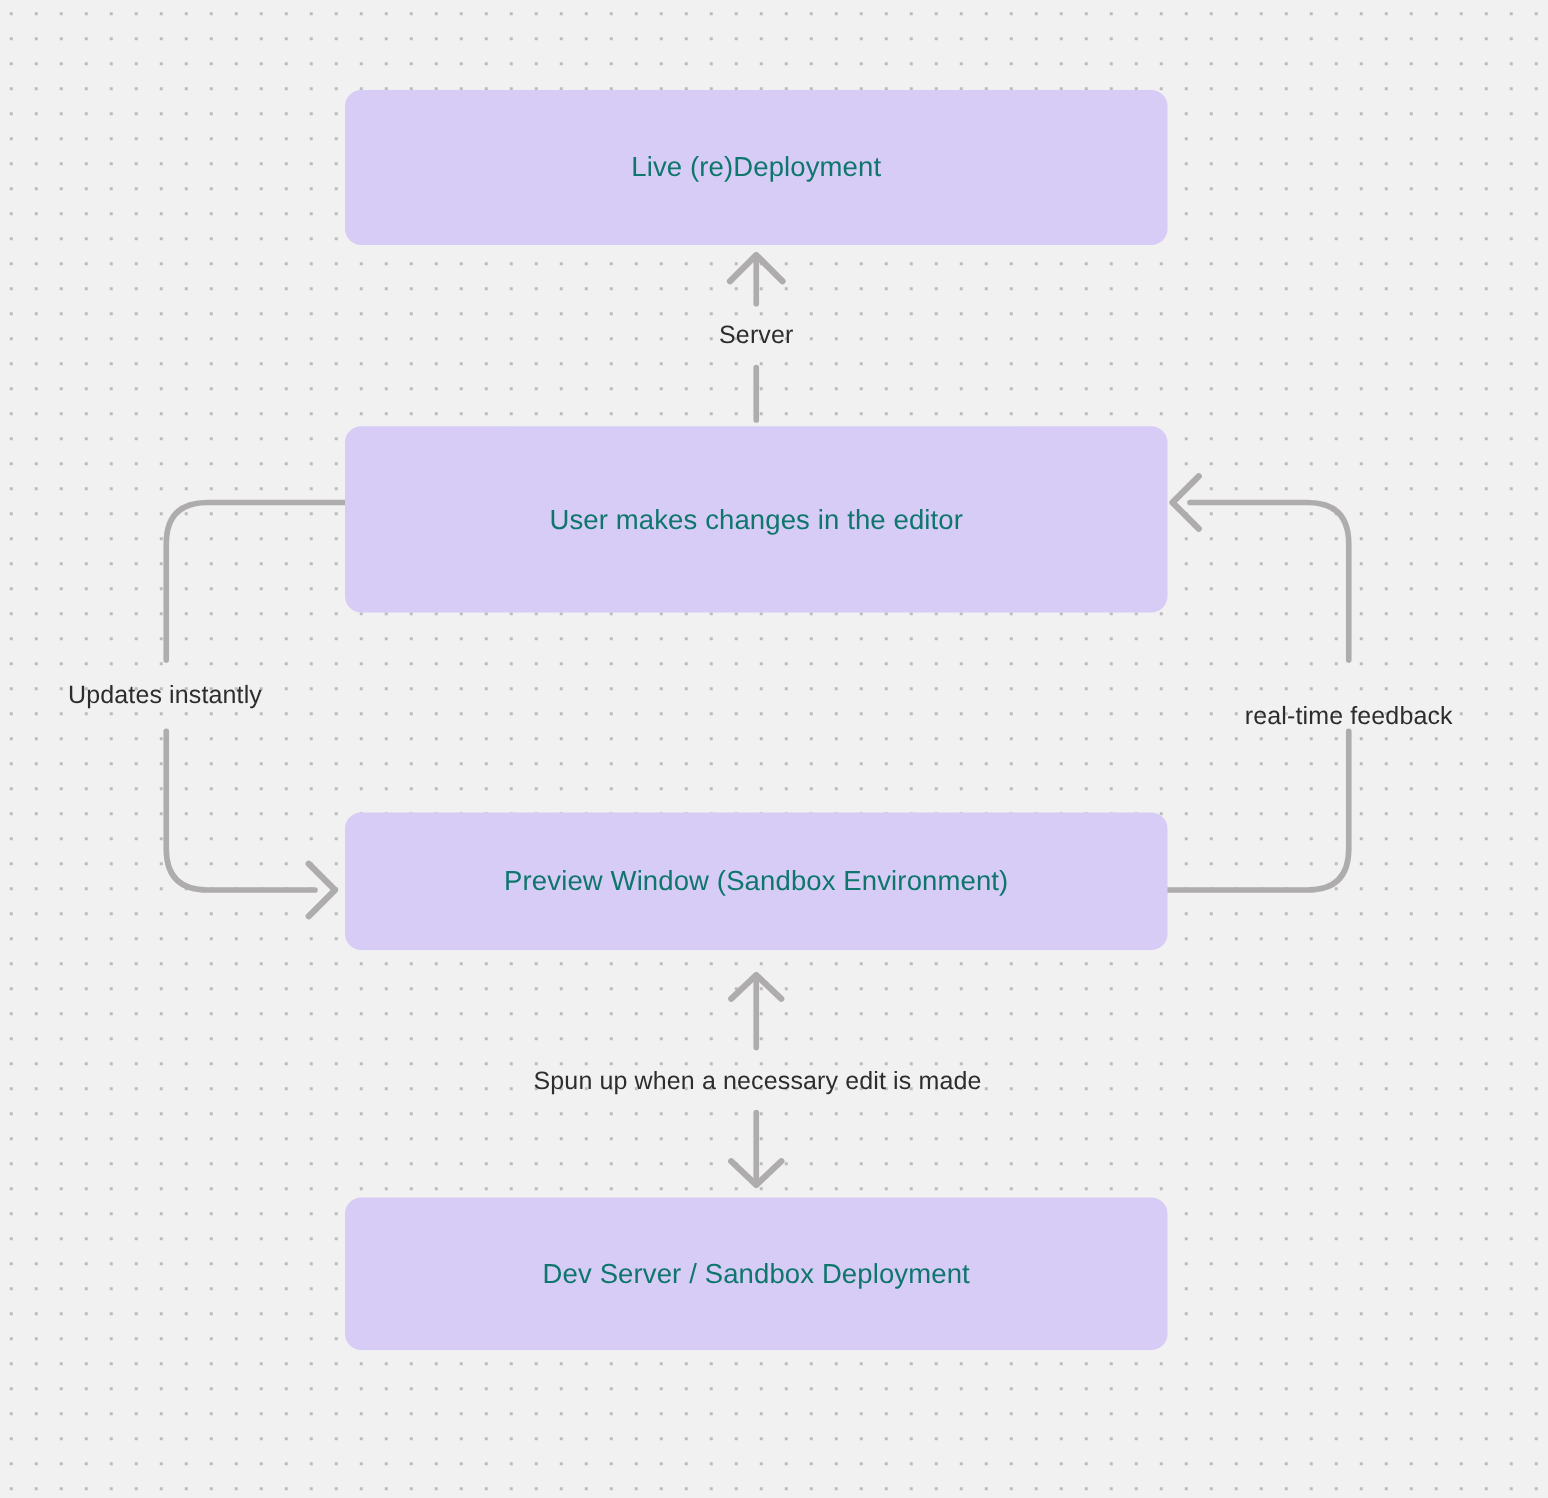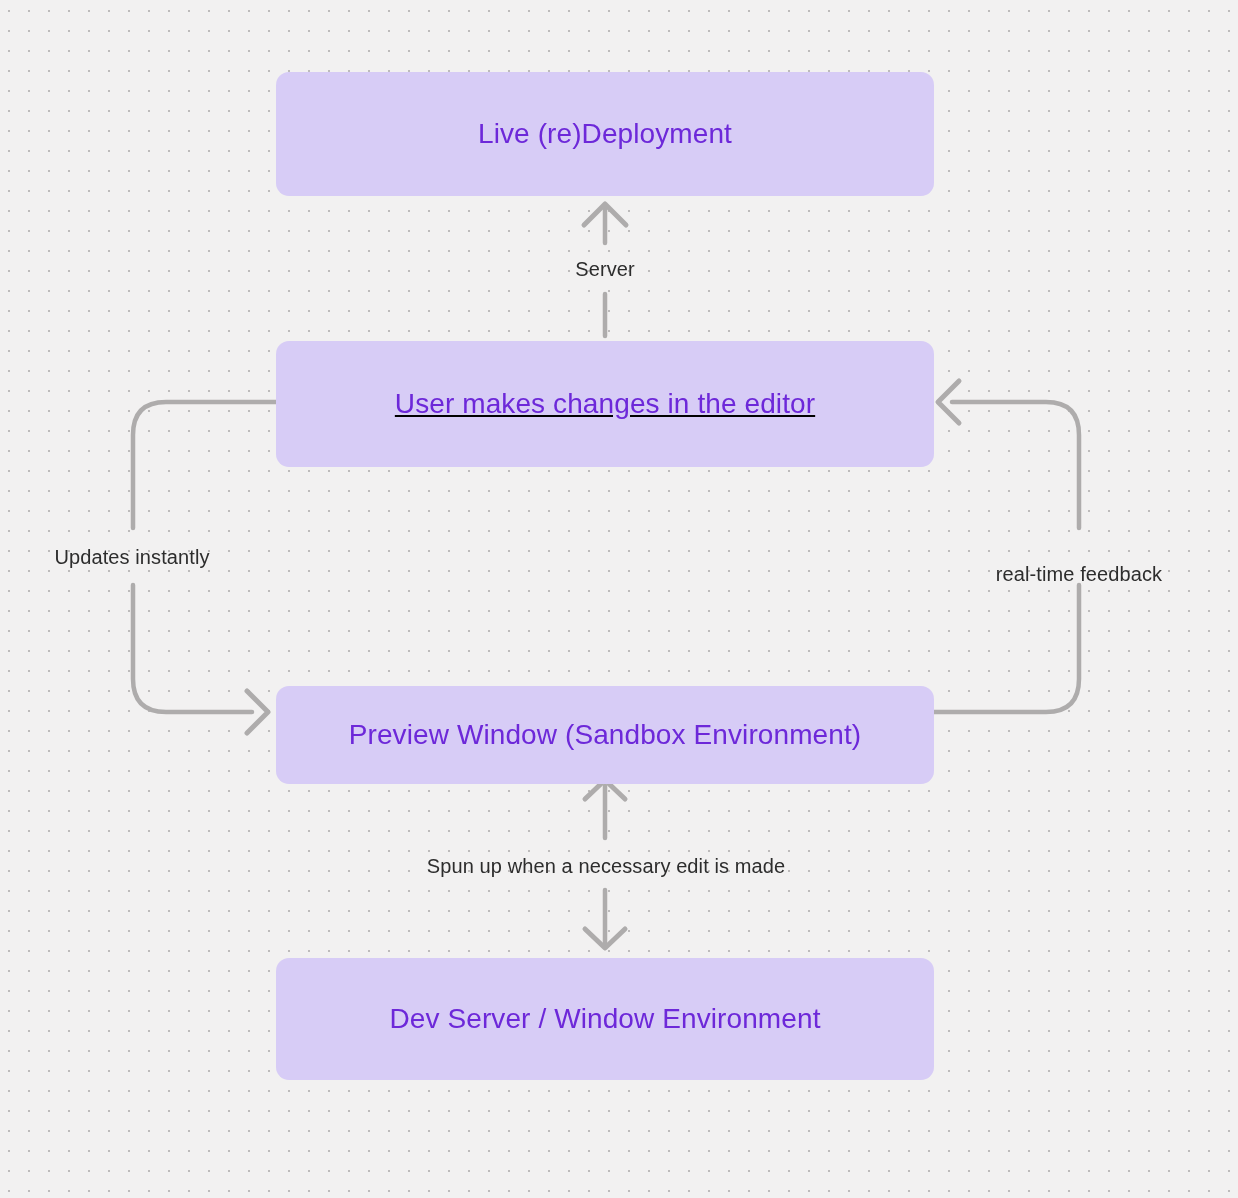--- a/index.html
+++ b/index.html
@@ -26,28 +26,28 @@
     position: absolute;
     left: 276px;
     width: 658px;
     border-radius: 13px;
     display: flex;
     align-items: center;
     justify-content: center;
     cursor: default;
   }
   .node span {
-    font-size: 28px;
-    color: #6d28d9;
+    font-size: 22px;
+    color: #0f766e;
     letter-spacing: 0.1px;
     white-space: nowrap;
   }
   .node-1 { top: 72px;  height: 124px; }
-  .node-2 { top: 341px; height: 126px; text-decoration: underline; }
-  .node-3 { top: 686px; height: 98px; align-items: center; }
+  .node-2 { top: 341px; height: 149px; }
+  .node-3 { top: 650px; height: 110px; align-items: center; }
   .node-4 { top: 958px; height: 122px; }
   .edge-label {
     position: absolute;
     transform: translate(-50%, -50%);
     font-size: 20px;
     white-space: nowrap;
     letter-spacing: 0.1px;
   }
   .lbl-publish  { left: 605px;  top: 269px; }
   .lbl-updates  { left: 132px;  top: 557px; }
@@ -87,21 +87,21 @@
 
   <div class="node node-2" style="background-color: rgb(215, 204, 246);">
     <span>User makes changes in the editor</span>
   </div>
 
   <div class="node node-3" style="background-color: rgb(215, 204, 246);">
     <span>Preview Window (Sandbox Environment)</span>
   </div>
 
   <div class="node node-4" style="background-color: rgb(215, 204, 246);">
-    <span>Dev Server / Window Environment</span>
+    <span>Dev Server / Sandbox Deployment</span>
   </div>
 
   <div class="edge-label lbl-publish" style="color: rgb(45, 45, 45);">Server</div>
 
   <div class="edge-label lbl-updates" style="color: rgb(45, 45, 45); text-align: right;">Updates instantly</div>
 
   <div class="edge-label lbl-feedback" style="color: rgb(45, 45, 45); margin-top: 16px;">real-time feedback</div>
 
   <div class="edge-label lbl-spun" style="color: rgb(45, 45, 45);">Spun up when a necessary edit is made</div>
 

